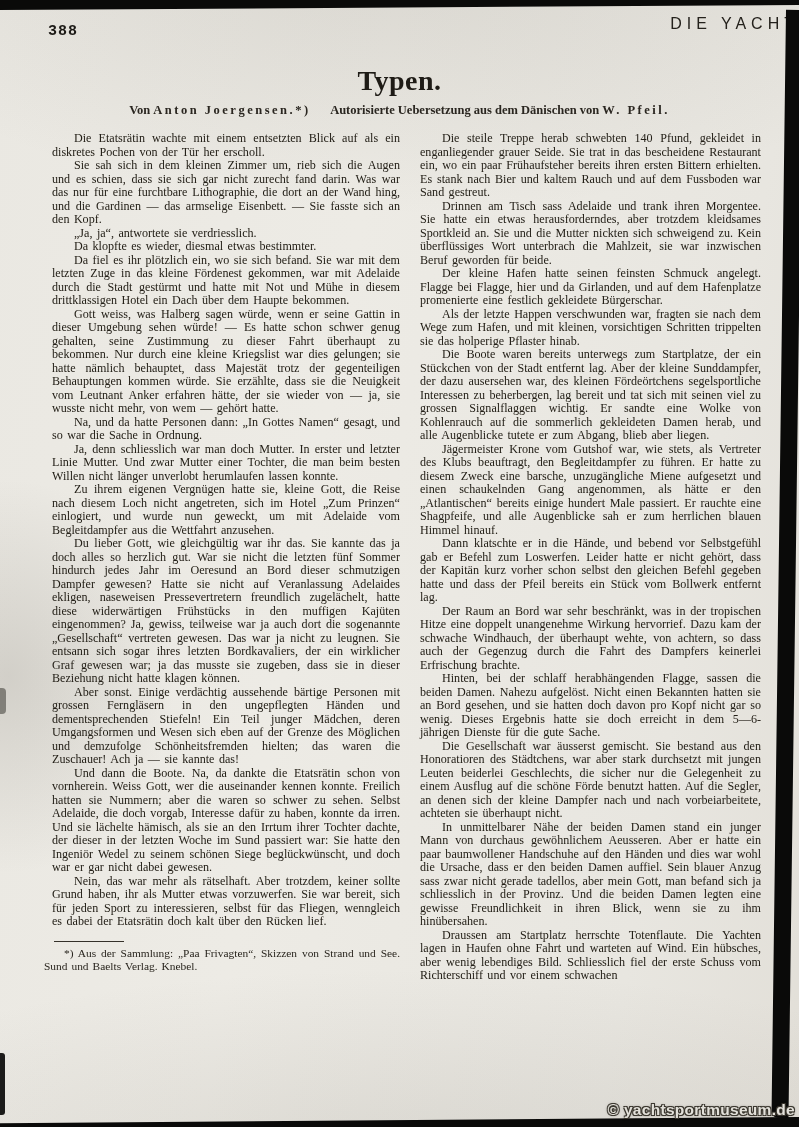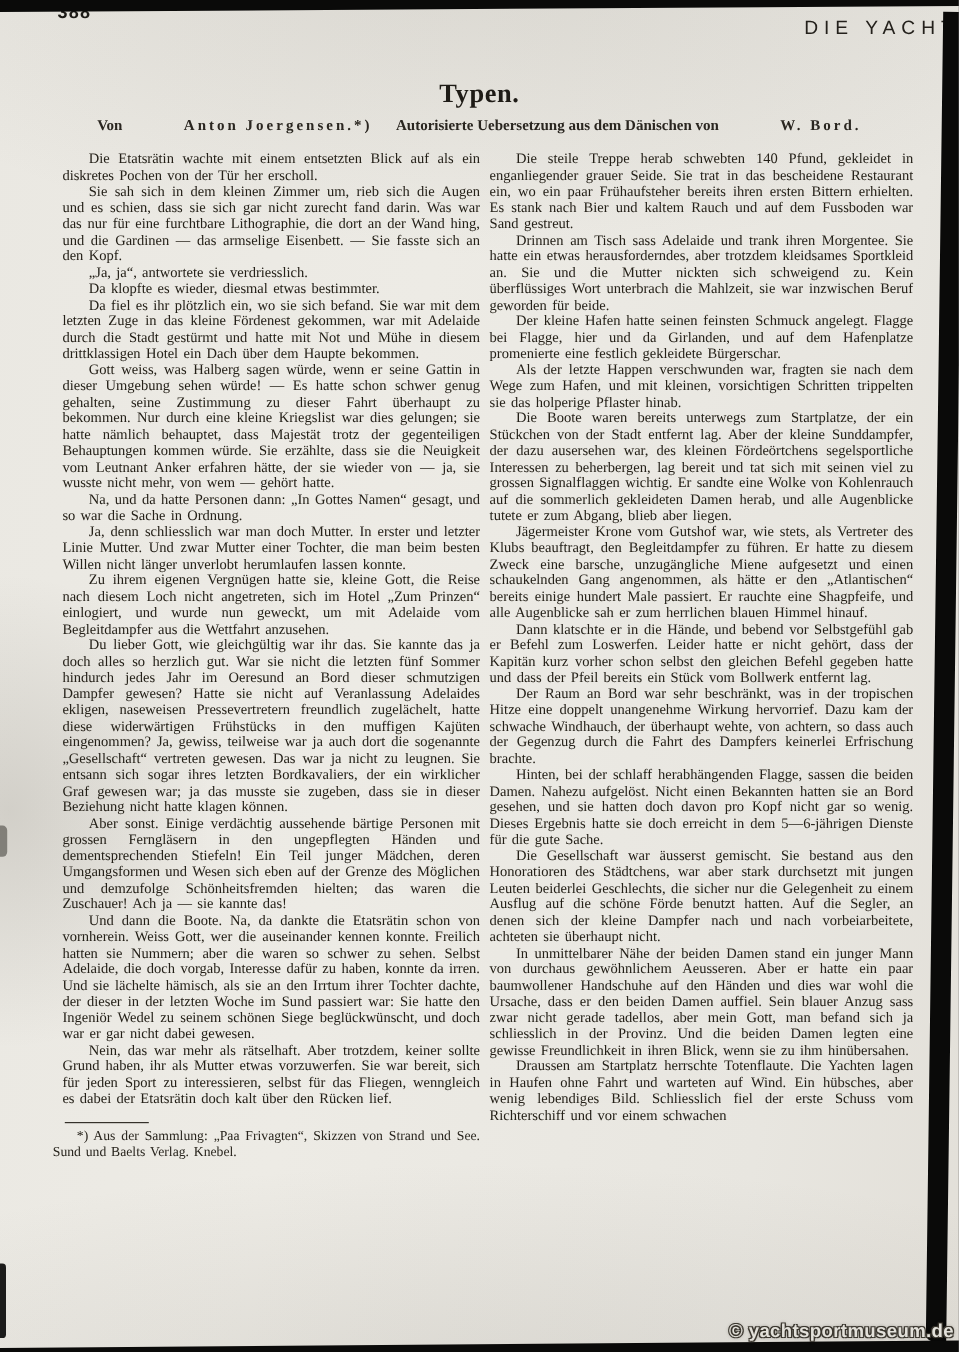--- a/index.html
+++ b/index.html
@@ -27,46 +27,46 @@
   .edge-bottom { bottom: -3px; left: -4px; width: 810px; height: 13px; transform: rotate(-0.45deg); transform-origin: right bottom; }
   .edge-left-nub { left: 0; bottom: 12px; width: 5px; height: 62px; border-radius: 0 3px 3px 0; opacity: 0.92; }
   .smudge { position: absolute; left: 0; top: 688px; width: 6px; height: 26px; background: rgba(60,58,52,0.55); border-radius: 0 4px 4px 0; }
 
   .page-header {
     position: relative;
     padding-top: 15px;
     height: 26px;
   }
   .page-number {
-    position: absolute; left: 48px; top: 2px;
-    font-family: Liberation Sans, sans-serif;
+    position: absolute; left: 48px; top: 23px;
+    font-family: Liberation Mono, monospace;
     font-weight: bold; font-size: 15px; letter-spacing: 1px; color: #1c1a16;
   }
   .masthead {
     text-align: right;
     font-family: Liberation Sans, sans-serif;
     font-size: 16px; letter-spacing: 5px; color: #24211c;
   }
   .article-title {
     text-align: center;
     margin: 24px 0 6px 0;
-    font-size: 22px; font-weight: bold; letter-spacing: 0.5px; color: #1e1b16;
+    font-size: 28px; font-weight: bold; letter-spacing: 0.5px; color: #1e1b16;
   }
   .byline {
     text-align: center;
     font-size: 12.5px; font-weight: 600; color: #2a2620;
     margin-bottom: 14px;
     white-space: nowrap;
   }
-  .byline .sp { letter-spacing: 2.5px; margin-left: 48px; }
+  .byline .sp { letter-spacing: 2.5px; }
   .byline .gap { display: inline-block; width: 14px; }
 
   .columns {
     display: flex;
-    gap: 8px;
+    gap: 20px;
     padding: 0 38px 0 52px;
     box-sizing: border-box;
   }
   .col { text-align: justify; hyphens: auto; -webkit-hyphens: auto; }
   .col-left  { width: 348px; flex: 0 0 348px; }
   .col-right { flex: 1 1 auto; }
   .para {
     margin: 0;
     font-size: 12.1px;
     line-height: 13.5px;
@@ -119,21 +119,21 @@
     <div class="masthead">DIE YACHT</div>
   </div>
 
   <h1 class="article-title">Typen.</h1>
 
   <div class="byline">
     <span>Von</span>
     <span class="sp">Anton Joergensen.*)</span>
     <span class="gap"></span>
     <span>Autorisierte Uebersetzung aus dem Dänischen von</span>
-    <span class="sp">W. Bord.</span>
+    <span class="sp">W. Pfeil.</span>
   </div>
 
   <div class="columns">
     <div class="col col-left">
       <div>
           <p class="para">Die Etatsrätin wachte mit einem entsetzten Blick auf als ein diskretes Pochen von der Tür her erscholl.</p>
           <p class="para">Sie sah sich in dem kleinen Zimmer um, rieb sich die Augen und es schien, dass sie sich gar nicht zurecht fand darin. Was war das nur für eine furchtbare Lithographie, die dort an der Wand hing, und die Gardinen — das armselige Eisenbett. — Sie fasste sich an den Kopf.</p>
           <p class="para">„Ja, ja“, antwortete sie verdriesslich.</p>
           <p class="para">Da klopfte es wieder, diesmal etwas bestimmter.</p>
           <p class="para">Da fiel es ihr plötzlich ein, wo sie sich befand. Sie war mit dem letzten Zuge in das kleine Fördenest gekommen, war mit Adelaide durch die Stadt gestürmt und hatte mit Not und Mühe in diesem drittklassigen Hotel ein Dach über dem Haupte bekommen.</p>

